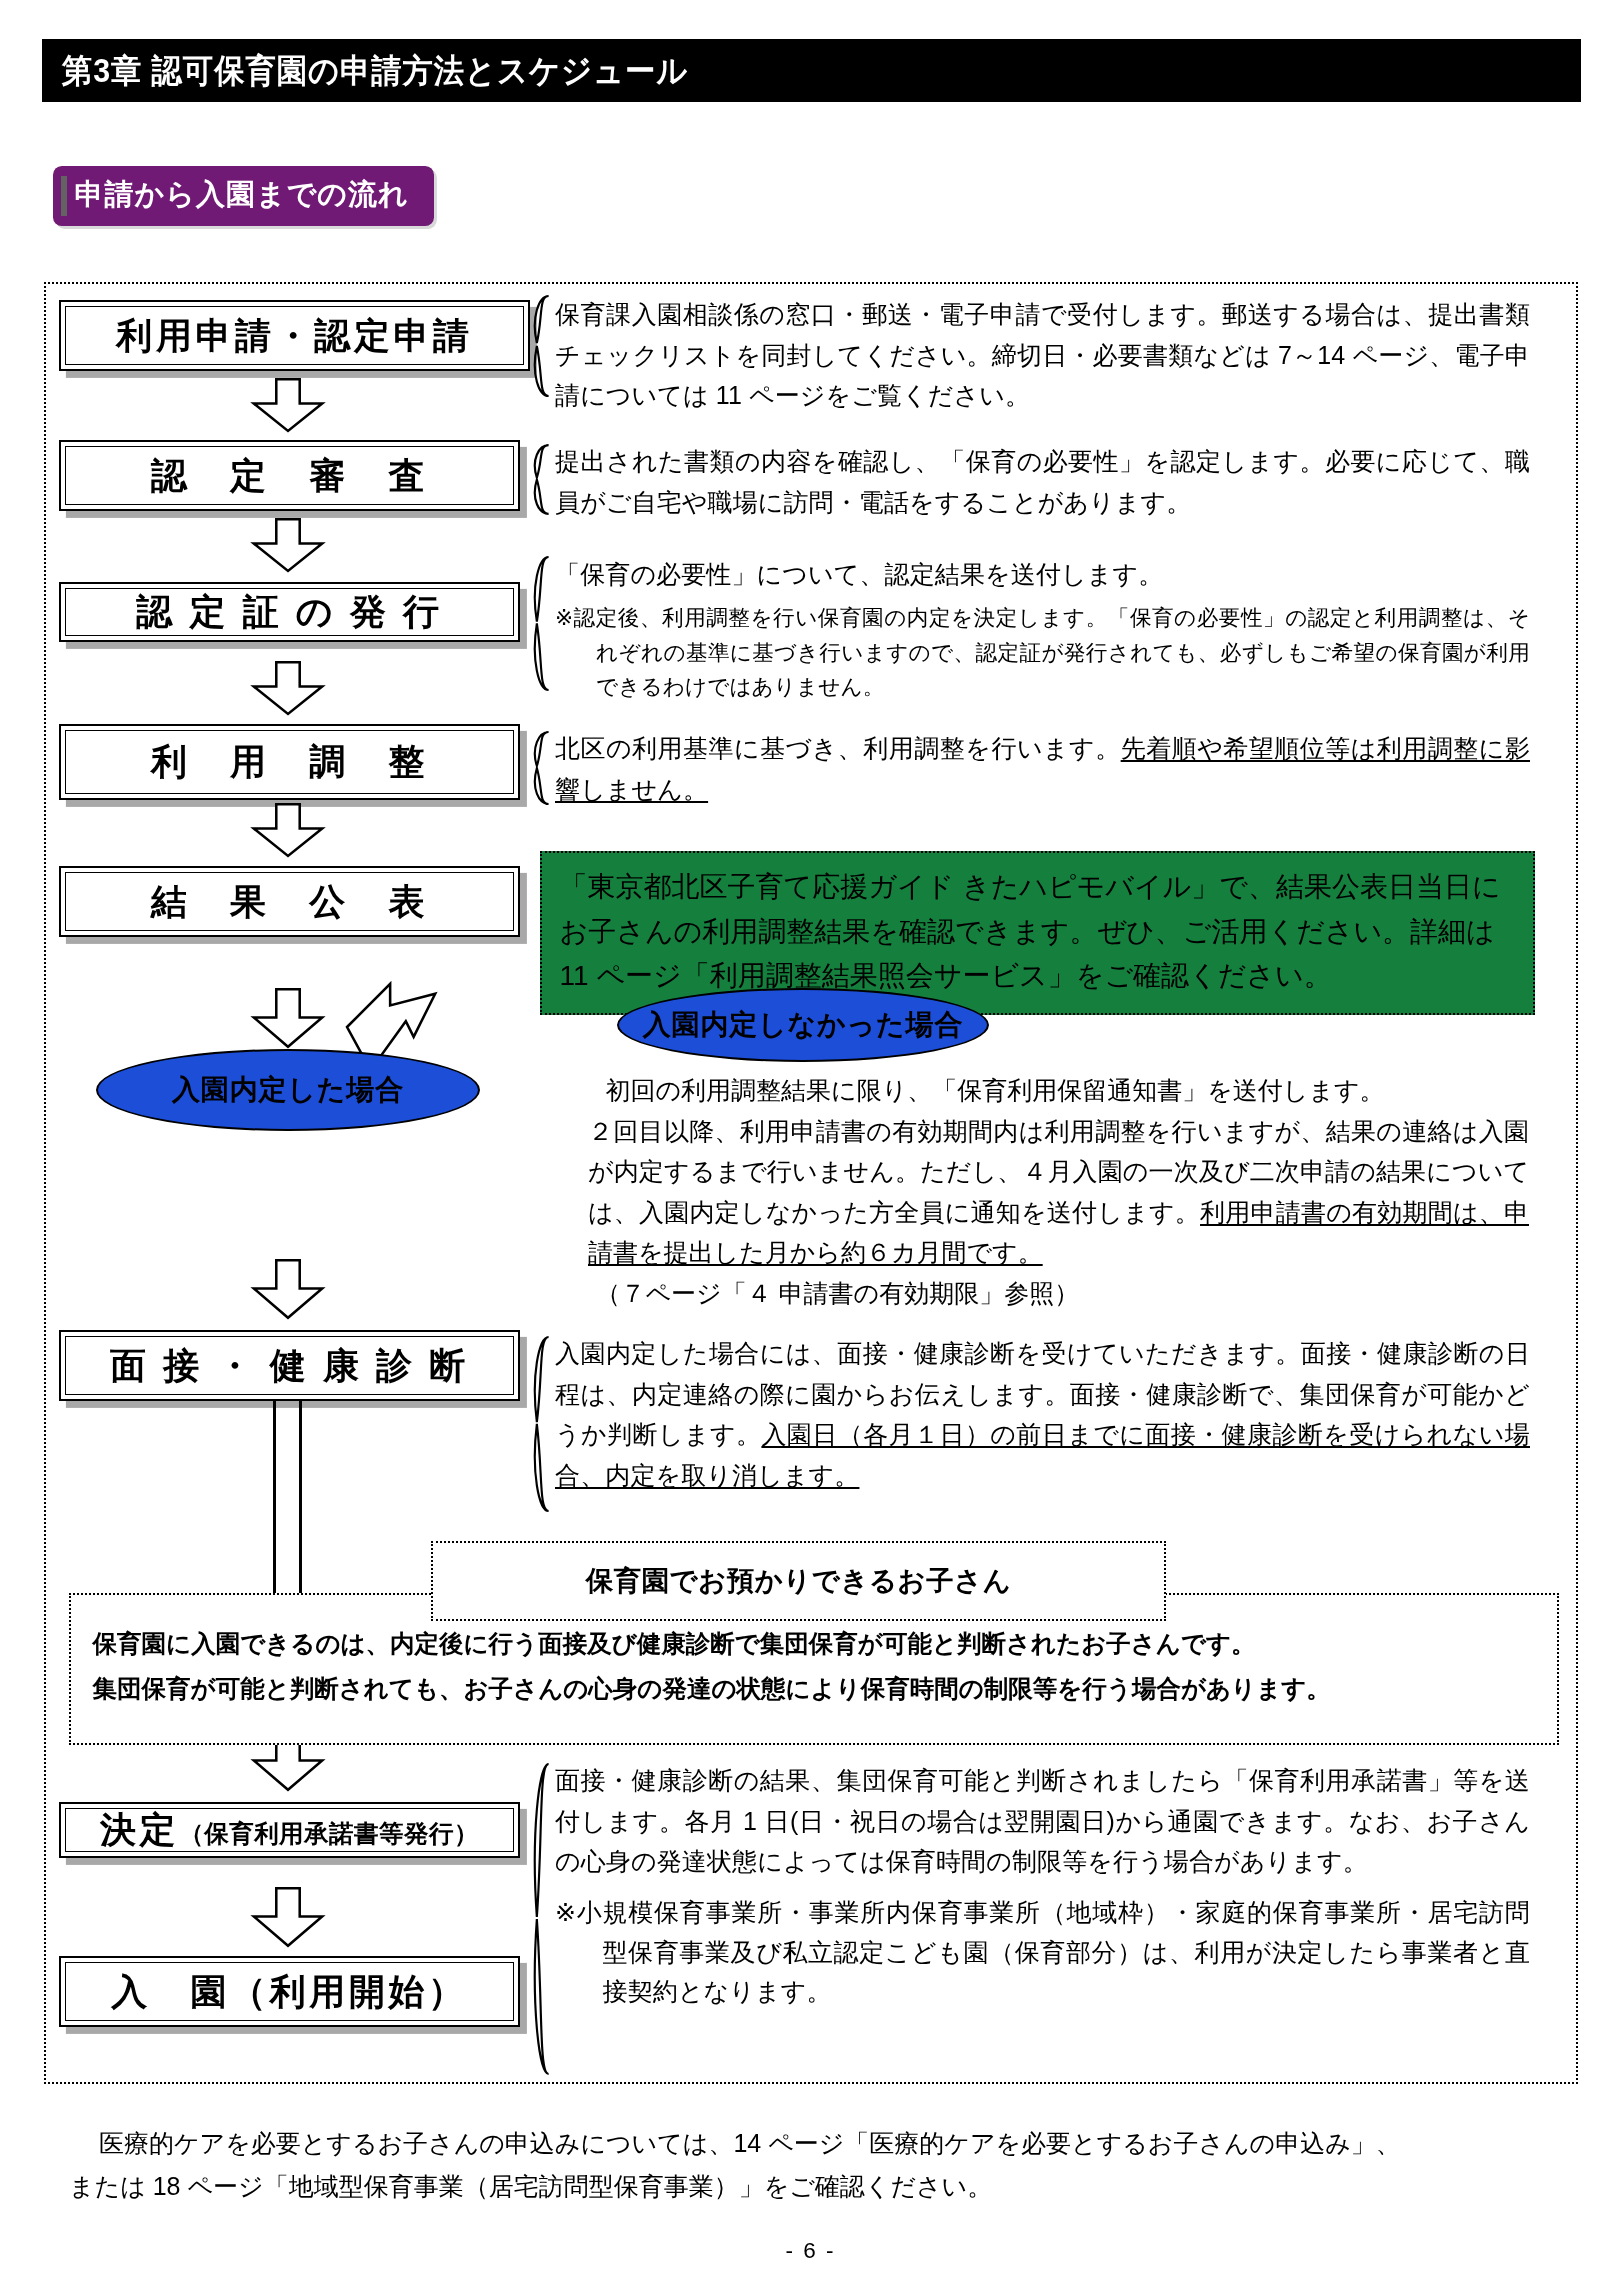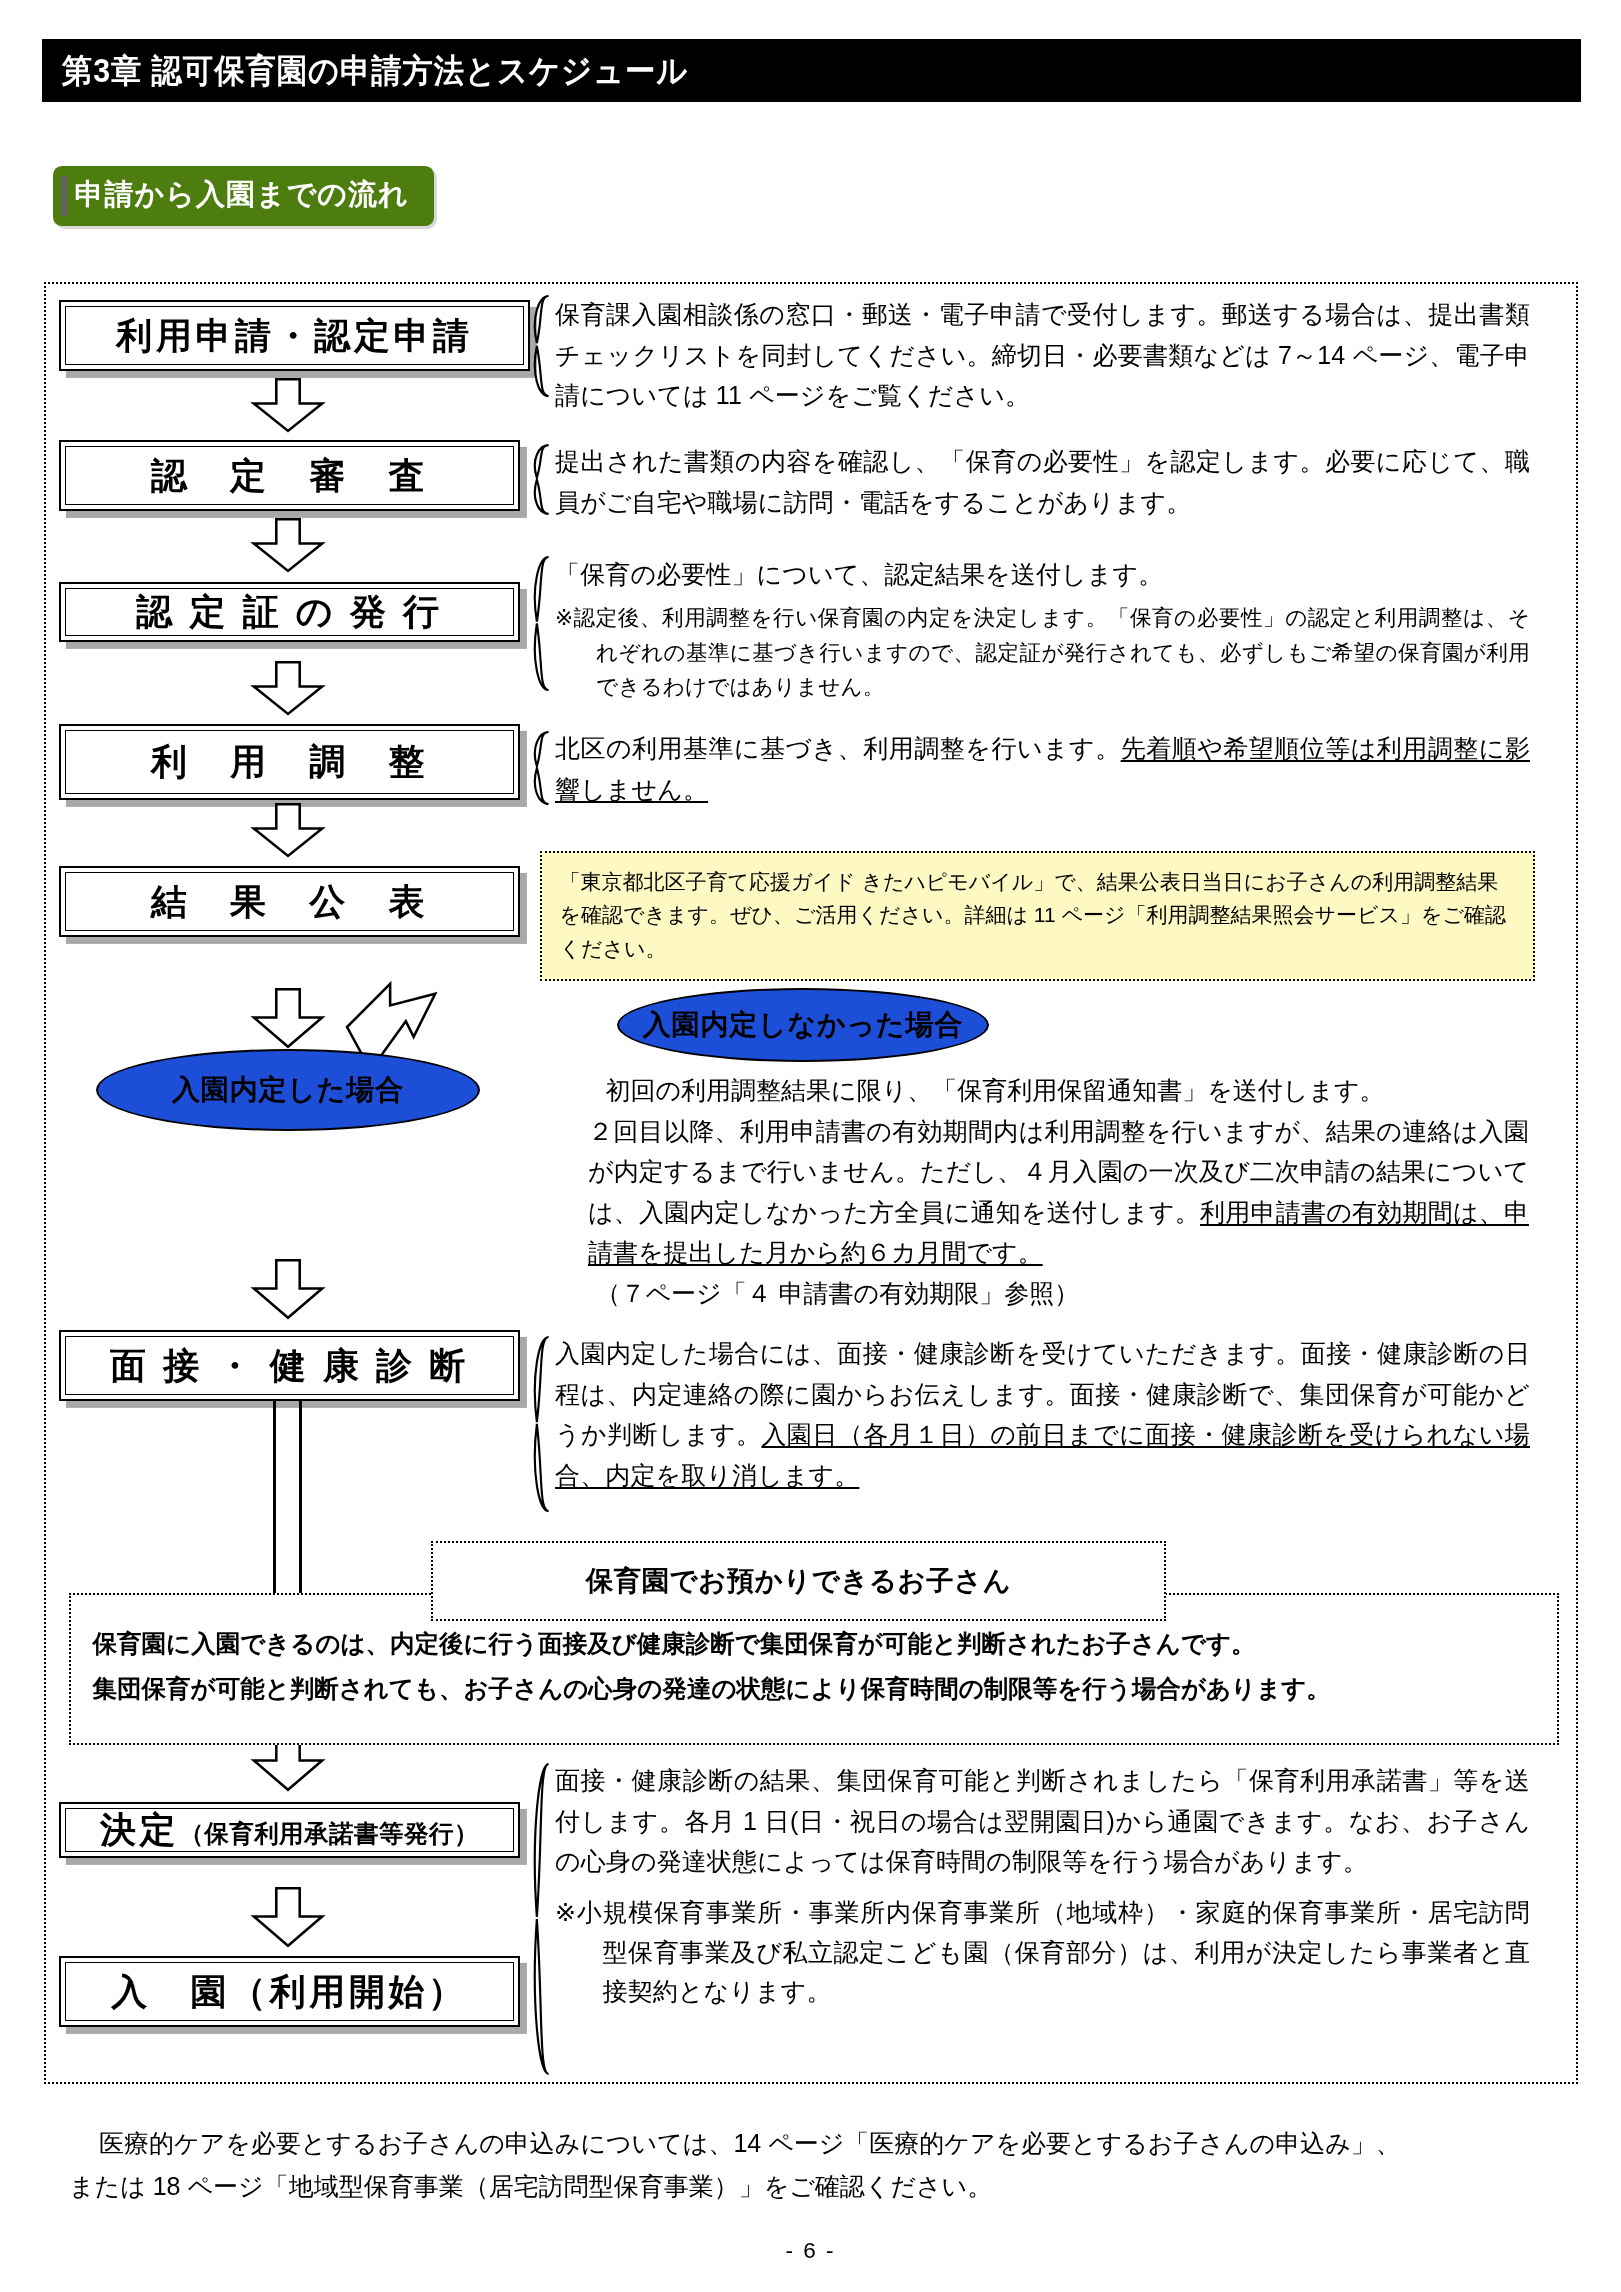--- a/index.html
+++ b/index.html
@@ -22,21 +22,21 @@
   }
   .chapter-banner .txt{
     font-size:33px; font-weight:bold; letter-spacing:1px;
     padding-left:21.6px; line-height:1; white-space:nowrap;
     transform:scaleX(0.92); transform-origin:left center;
   }
 
   
   .section-pill{
     position:absolute; left:53px; top:166px;
-    background:#4d7c0f; color:#fff;
+    background:#701a75; color:#fff;
     border-radius:8.8px;
     padding:8.8px 25.5px 10.8px 21.6px;
     font-size:29px; font-weight:bold; letter-spacing:1px;
     box-shadow:2.9px 2.9px 0 #d9d9d9;
     white-space:nowrap;
   }
   .section-pill::before{
     content:""; position:absolute; left:7.8px; top:9.8px; bottom:9.8px; width:5.9px;
     background:#636363;
   }
@@ -94,23 +94,23 @@
     margin-top:6.9px;
     padding-left:1.9em;
     text-indent:-1.9em;
   }
   .u{ text-decoration:underline; text-underline-offset:2.9px; }
 
   
   .dotted-box{
     position:absolute;
     border:2px dotted #000;
-    background:#fef9c3;
+    background:#15803d;
     padding:11.8px 15.7px 13.7px 17.6px;
-    font-size:21px; line-height:1.6;
+    font-size:28px; line-height:1.6;
   }
 
   
   .oval{
     position:absolute;
     border:2.9px solid #000;
     border-radius:50%;
     background:#1d4ed8;
     display:flex; align-items:center; justify-content:center;
     font-size:28px; font-weight:bold; letter-spacing:0.03em;

